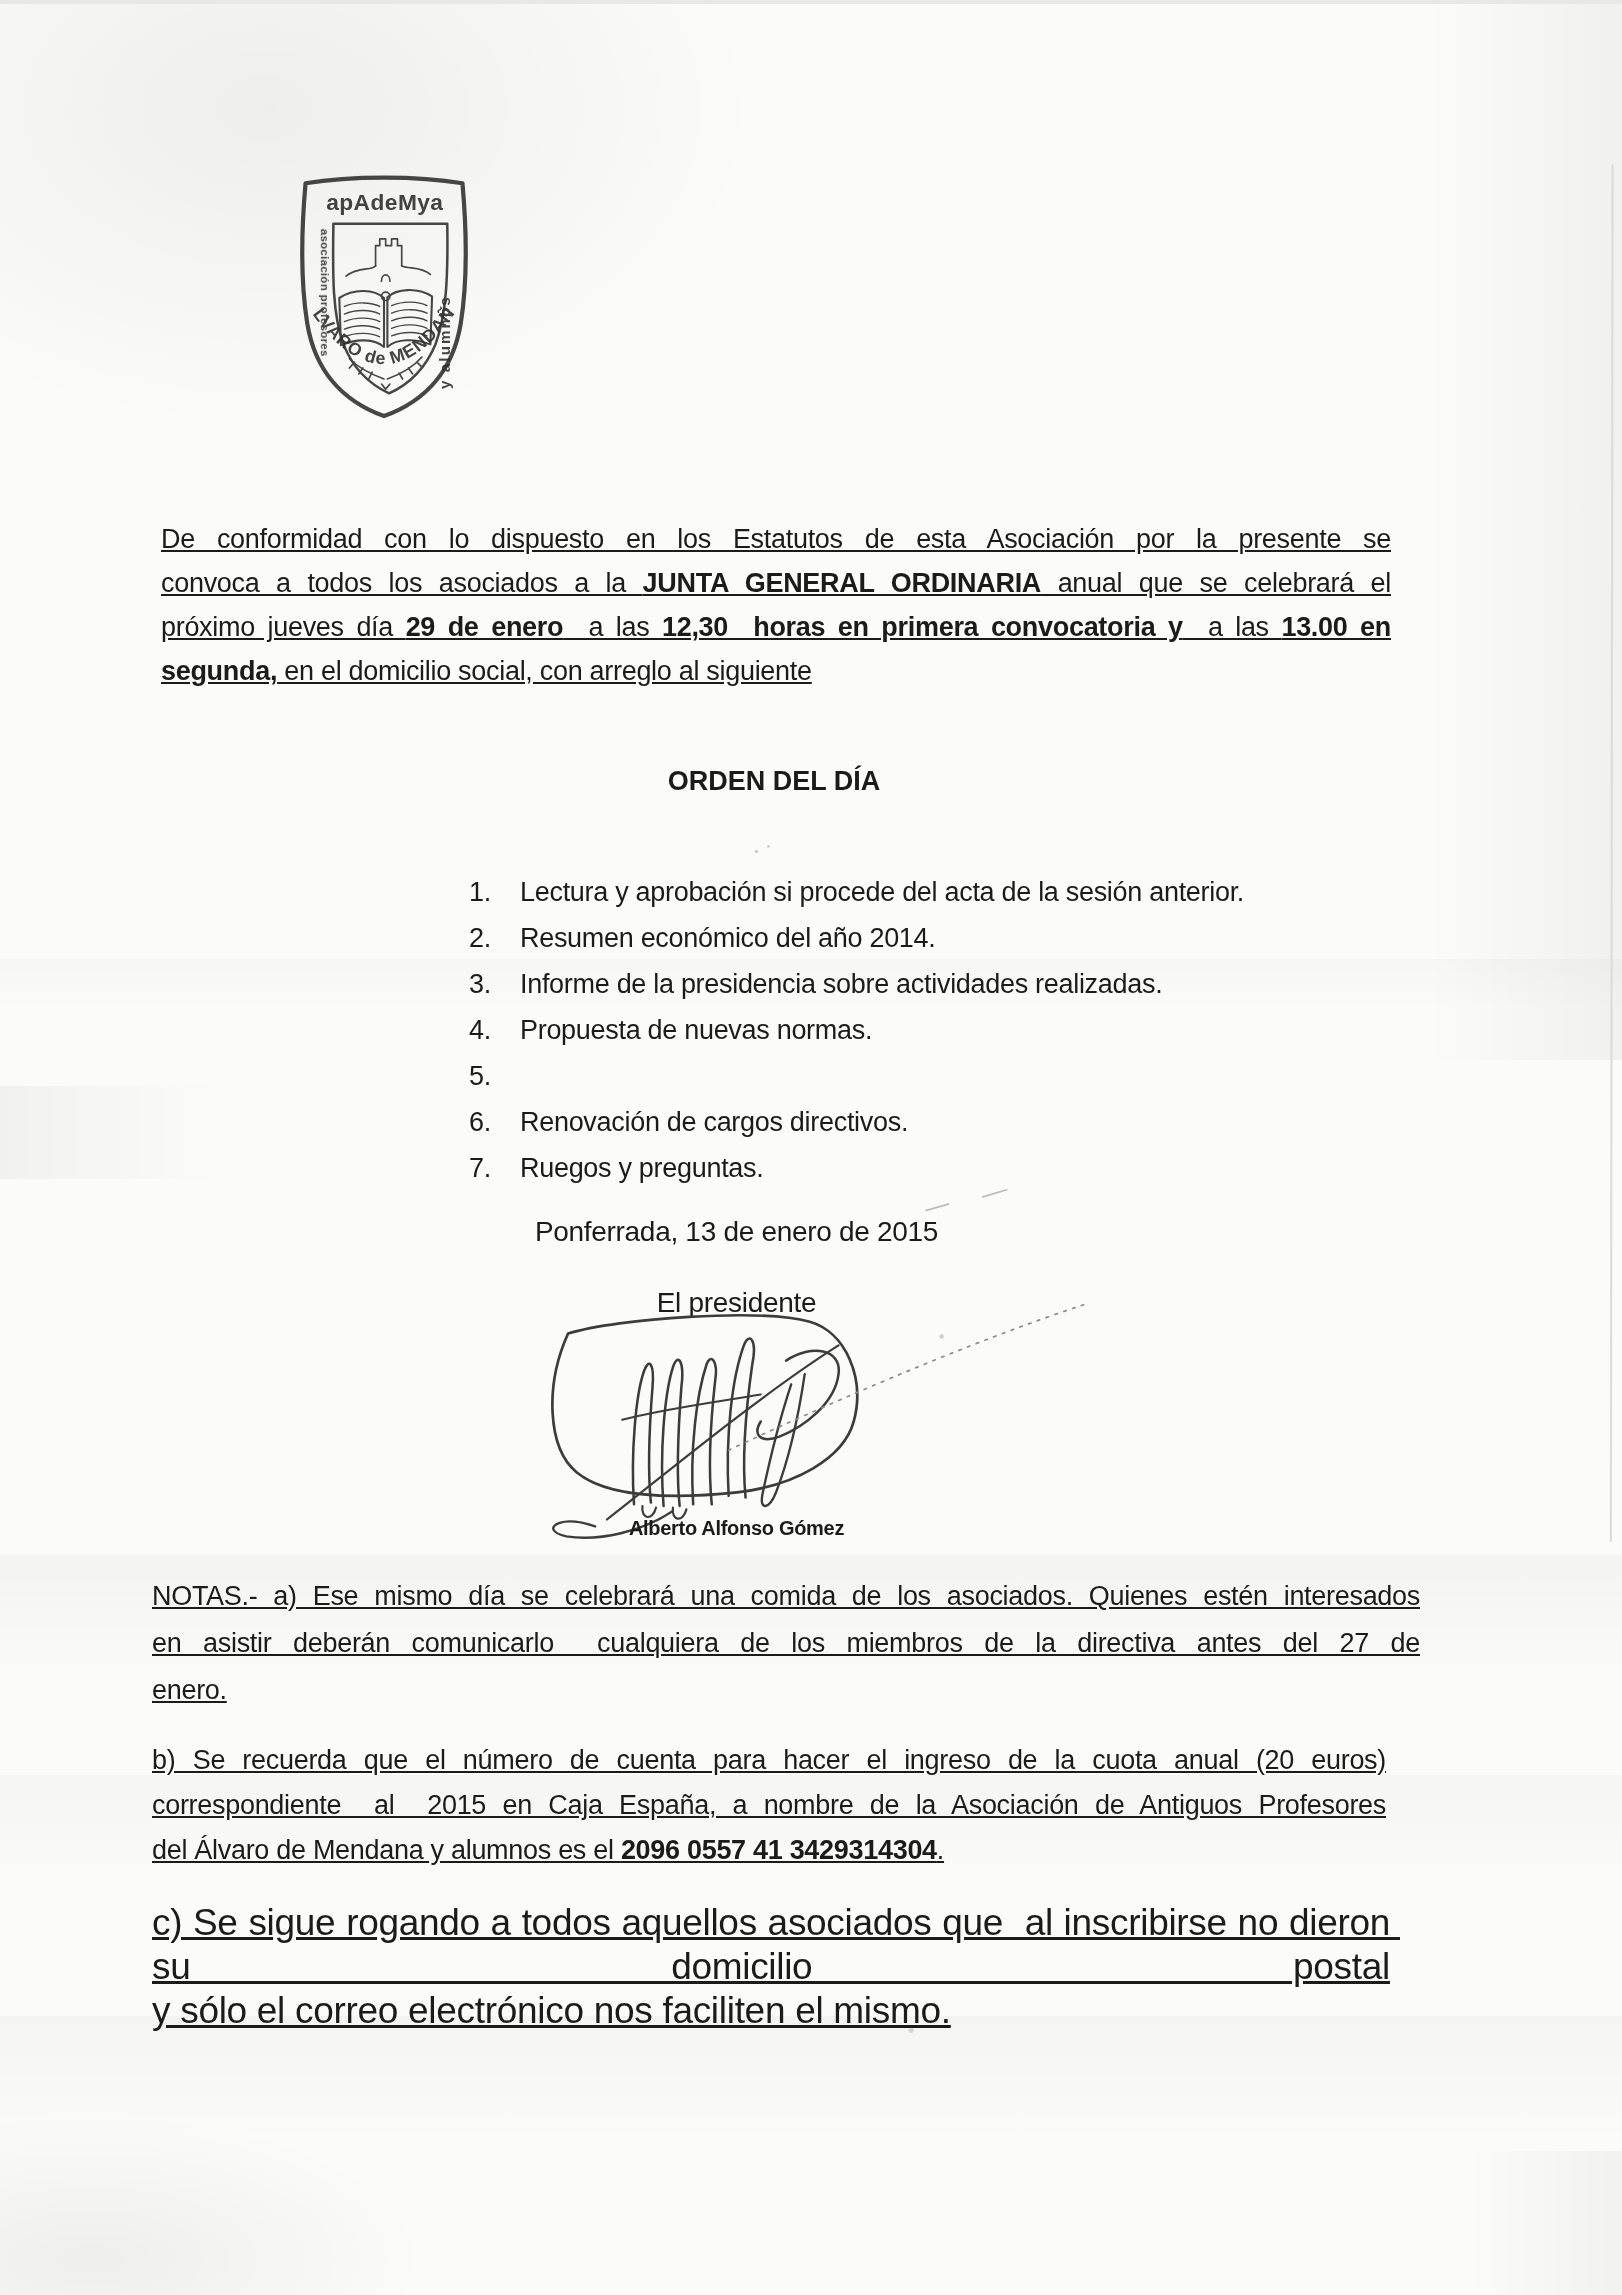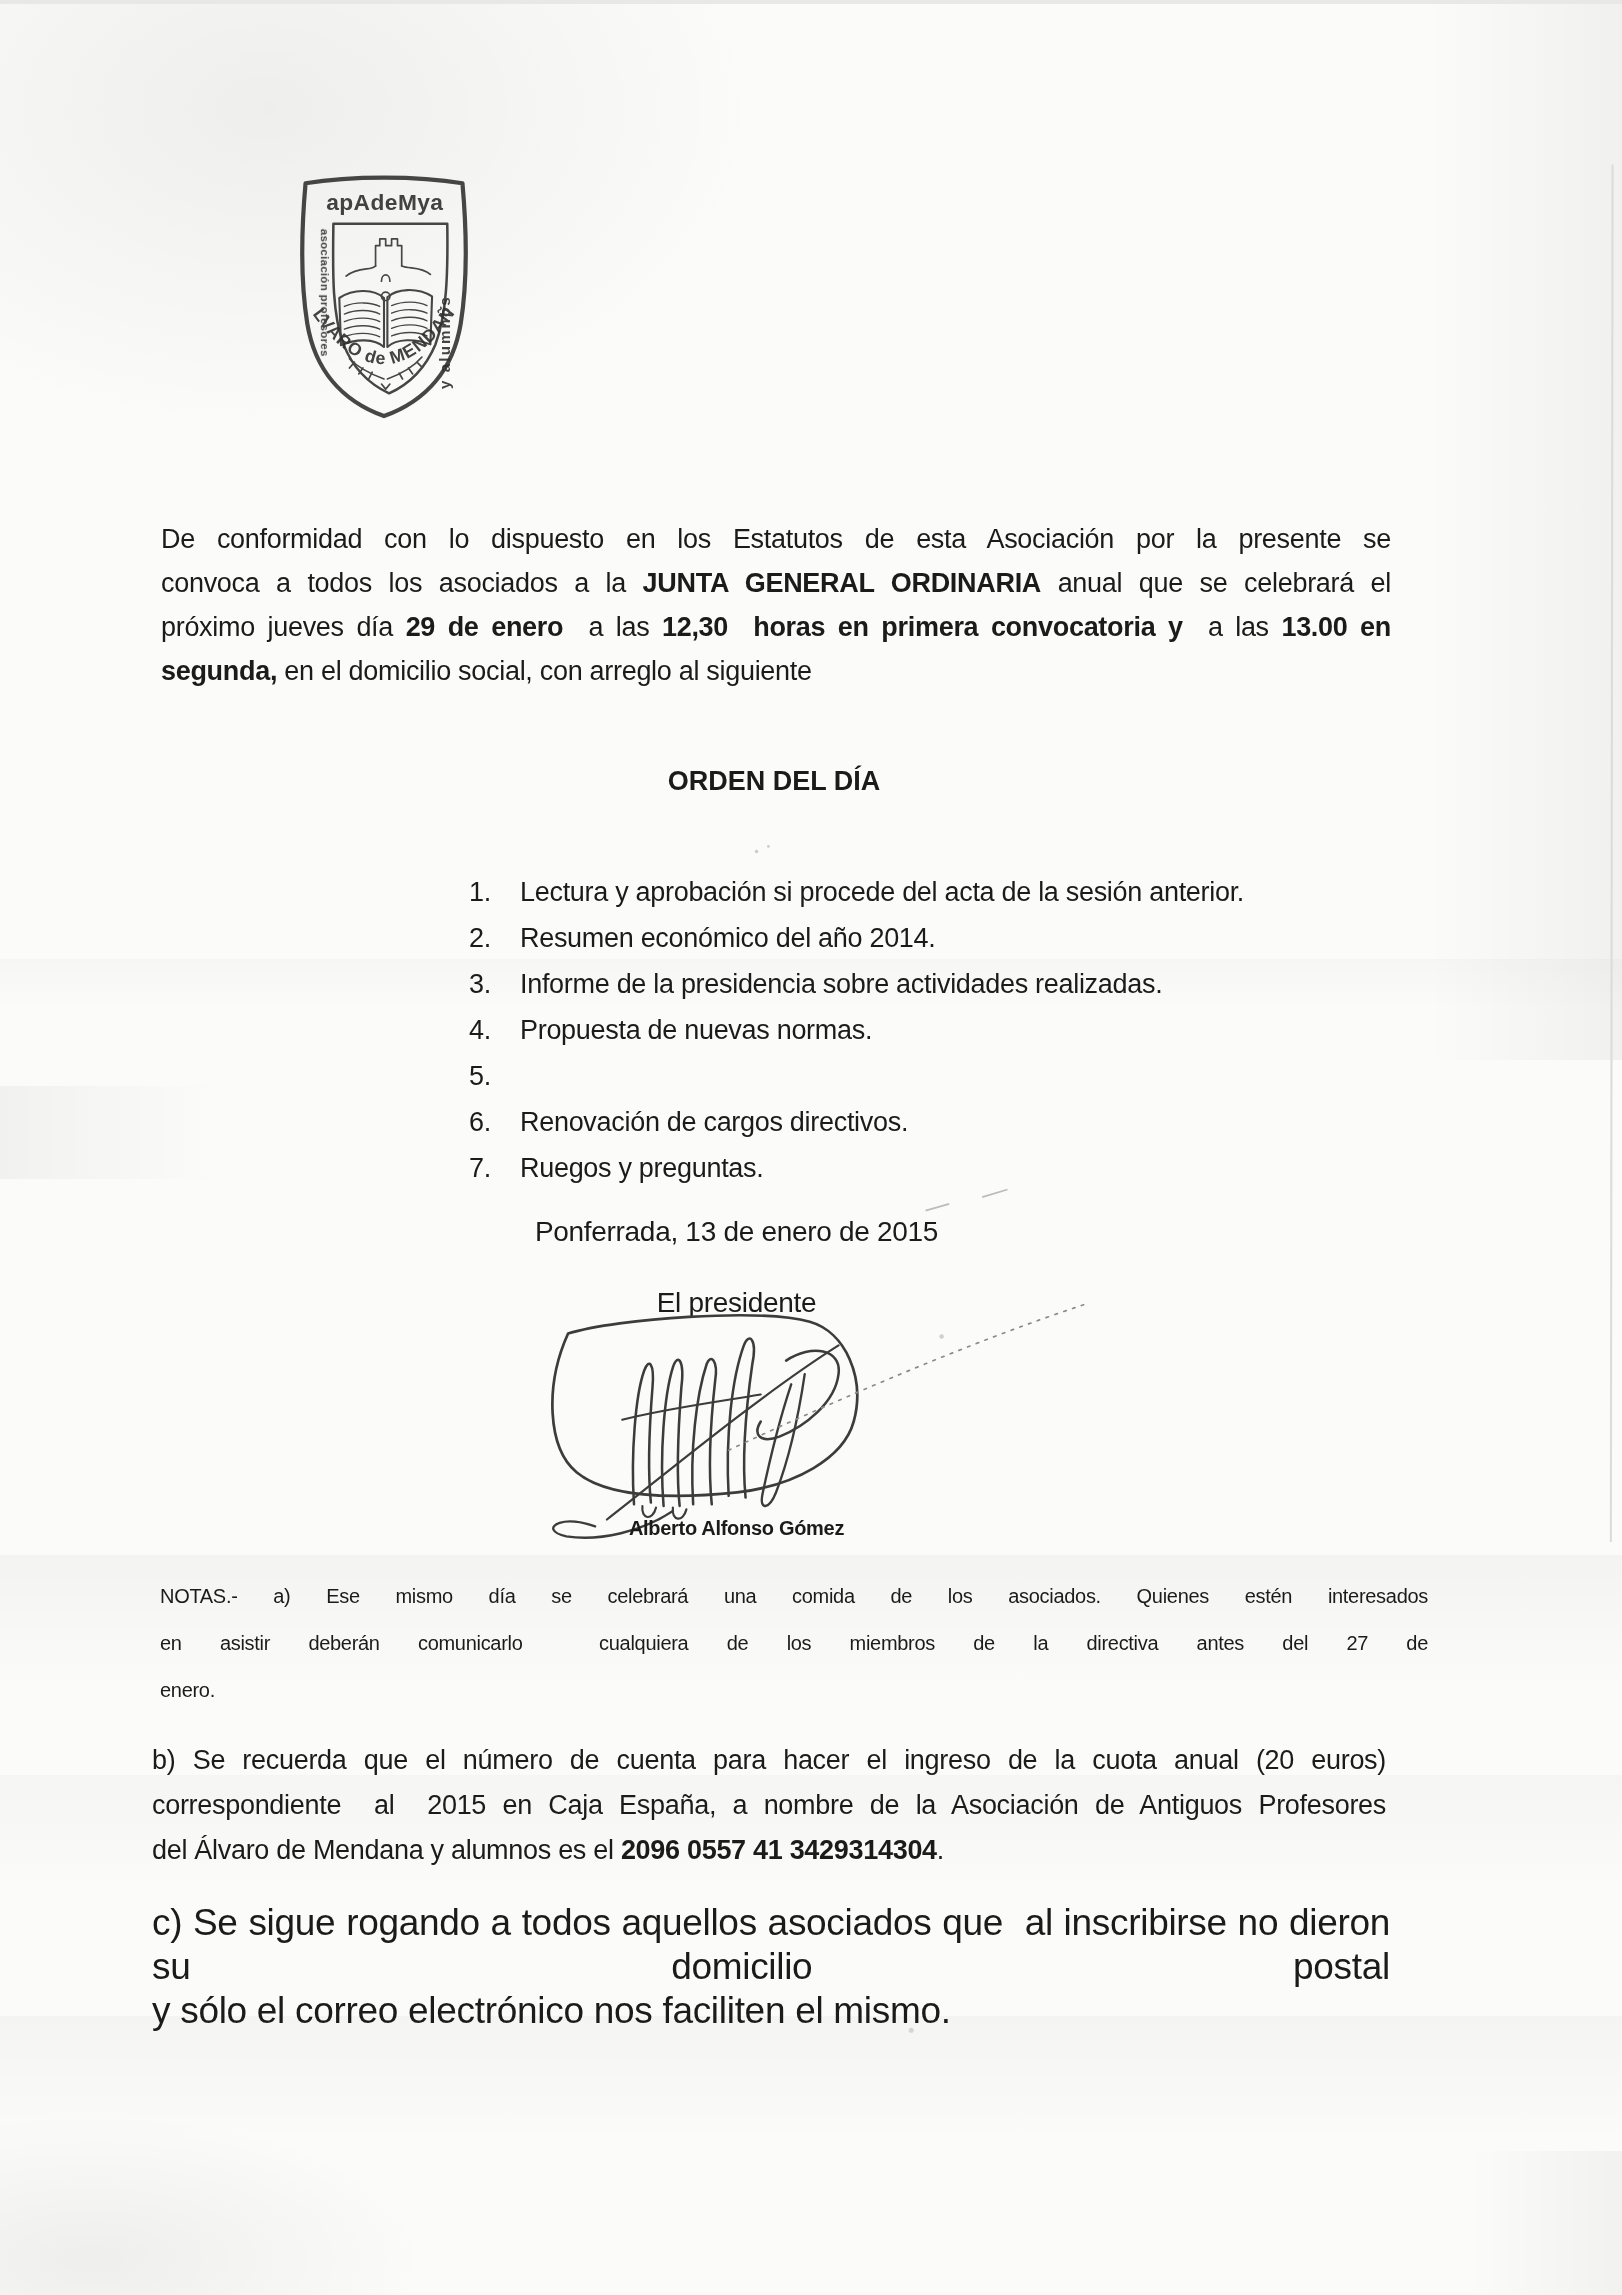--- a/index.html
+++ b/index.html
@@ -27,37 +27,37 @@
   .t-leftmid{left:0;top:1082px;width:220px;height:93px;
     background:linear-gradient(to right, rgba(0,0,0,0.04), transparent);}
   .t-crease{left:0;top:955px;width:1623px;height:51px;
     background:linear-gradient(rgba(0,0,0,0.02), transparent);}
   .t-bottomband{left:0;top:2012px;width:1623px;height:127px;
     background:linear-gradient(rgba(0,0,0,0.028), transparent);}
   .t-bottomright{right:0;top:2147px;width:220px;height:149px;
     background:linear-gradient(to left, rgba(0,0,0,0.04), transparent 70%);}
 
   .abs{position:absolute;}
-  .tline{white-space:pre-wrap;line-height:inherit;}
+  .tline{white-space:pre-wrap;line-height:inherit;text-decoration:underline;}
   .just{text-align:justify;text-align-last:justify;-moz-text-align-last:justify;text-justify:inter-word;}
   .b{font-weight:700;}
 
   .intro{left:161px;top:513px;width:1230px;font-size:27px;line-height:44px;}
   .agenda-heading{left:161px;top:755px;width:1226px;text-align:center;
     font-size:27px;font-weight:700;line-height:45px;letter-spacing:0;}
   .agenda{left:469px;top:865px;width:955px;font-size:27px;}
   .agenda-row{display:flex;height:46px;align-items:center;}
   .agenda-row .num{flex:0 0 51px;}
   .agenda-row .txt{flex:1 1 auto;white-space:pre;}
 
   .place-date{left:161px;top:1209px;width:1151px;text-align:center;font-size:28px;line-height:37px;}
   .signer-role{left:161px;top:1280px;width:1151px;text-align:center;font-size:28px;line-height:37px;}
   .signer-name{left:161px;top:1506px;width:1151px;text-align:center;font-size:20px;line-height:37px;font-weight:700;}
 
-  .notes-a{left:160px;top:1569px;width:1268px;font-size:20px;line-height:47px;}
+  .notes-a{left:152px;top:1569px;width:1268px;font-size:27px;line-height:47px;}
   .notes-b{left:152px;top:1734px;width:1234px;font-size:27px;line-height:45px;}
   .notes-c{left:152px;top:1897px;width:1238px;font-size:37px;line-height:44px;}
 
   svg{display:block;}
 </style>
 </head>
 <body>
 
 <div class="page">
 

